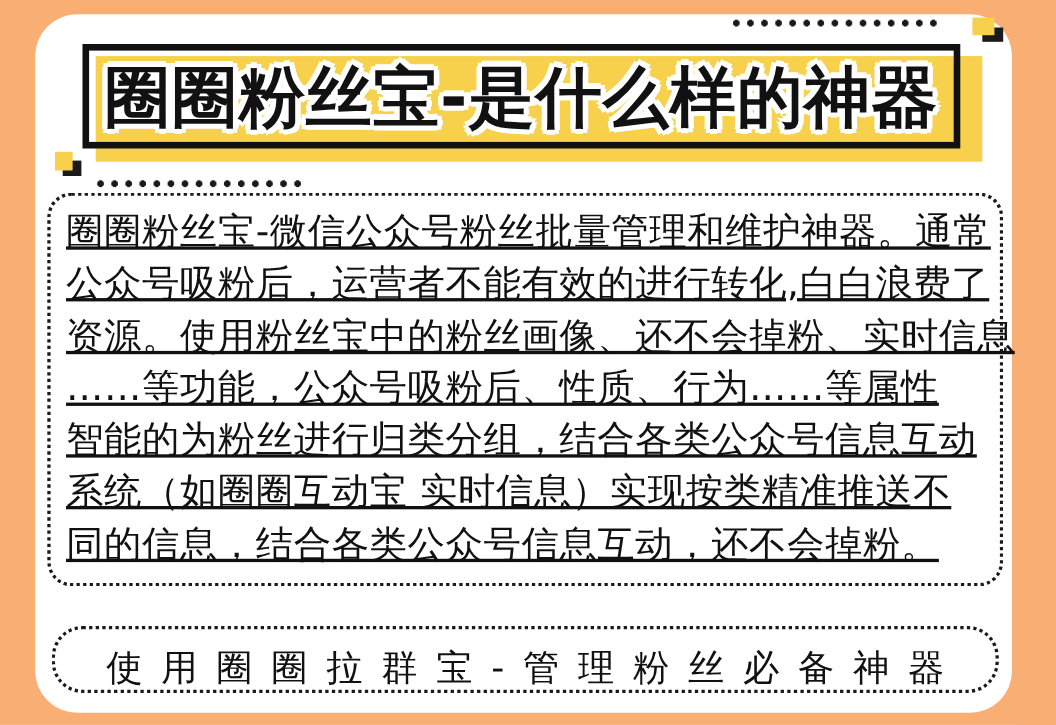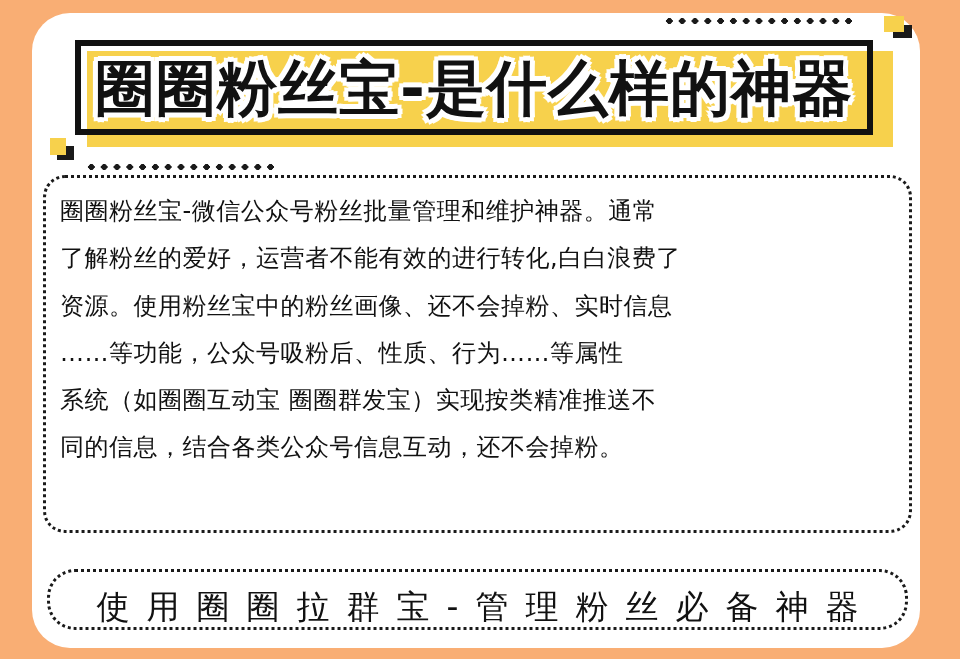--- a/index.html
+++ b/index.html
@@ -104,25 +104,26 @@
     left: 43px;
     top: 175px;
     width: 835px;
     height: 332px;
     border: 3px dotted #1A1A1A;
     border-radius: 22px;
     padding: 10px 14px;
     overflow: visible;
   }
   .desc-line {
-    font-size: 24px;
+    font-size: 34px;
     line-height: 47.3px;
     color: #111111;
     white-space: nowrap;
     letter-spacing: 0.5px;
+    text-decoration: underline;
   }
 
   
   .footer-box {
     position: absolute;
     left: 47px;
     top: 569px;
     width: 861px;
     height: 61px;
     border: 3px dotted #1A1A1A;
@@ -157,24 +158,25 @@
     <div class="title-border"></div>
     <div class="title-text">圈圈粉丝宝-是什么样的神器</div>
   </div>
 
   <div class="sq sq-black sq-l-black"></div>
   <div class="sq sq-yellow sq-l-yellow"></div>
   <div class="dot-row dot-row-left"></div>
 
   <div class="desc-box">
     <div class="desc-line">圈圈粉丝宝-微信公众号粉丝批量管理和维护神器。通常</div>
-    <div class="desc-line">了解粉丝的爱好，运营者不能有效的进行转化,白白浪费了</div>
+    <div class="desc-line">公众号吸粉后，运营者不能有效的进行转化,白白浪费了</div>
     <div class="desc-line">资源。使用粉丝宝中的粉丝画像、还不会掉粉、实时信息</div>
     <div class="desc-line">……等功能，公众号吸粉后、性质、行为……等属性</div>
-    <div class="desc-line">系统（如圈圈互动宝 圈圈群发宝）实现按类精准推送不</div>
+    <div class="desc-line">智能的为粉丝进行归类分组，结合各类公众号信息互动</div>
+    <div class="desc-line">系统（如圈圈互动宝 实时信息）实现按类精准推送不</div>
     <div class="desc-line">同的信息，结合各类公众号信息互动，还不会掉粉。</div>
   </div>
 
   <div class="footer-box">
     <div class="footer-text">使用圈圈拉群宝-管理粉丝必备神器</div>
   </div>
 
 </div>
 
 </body></html>

